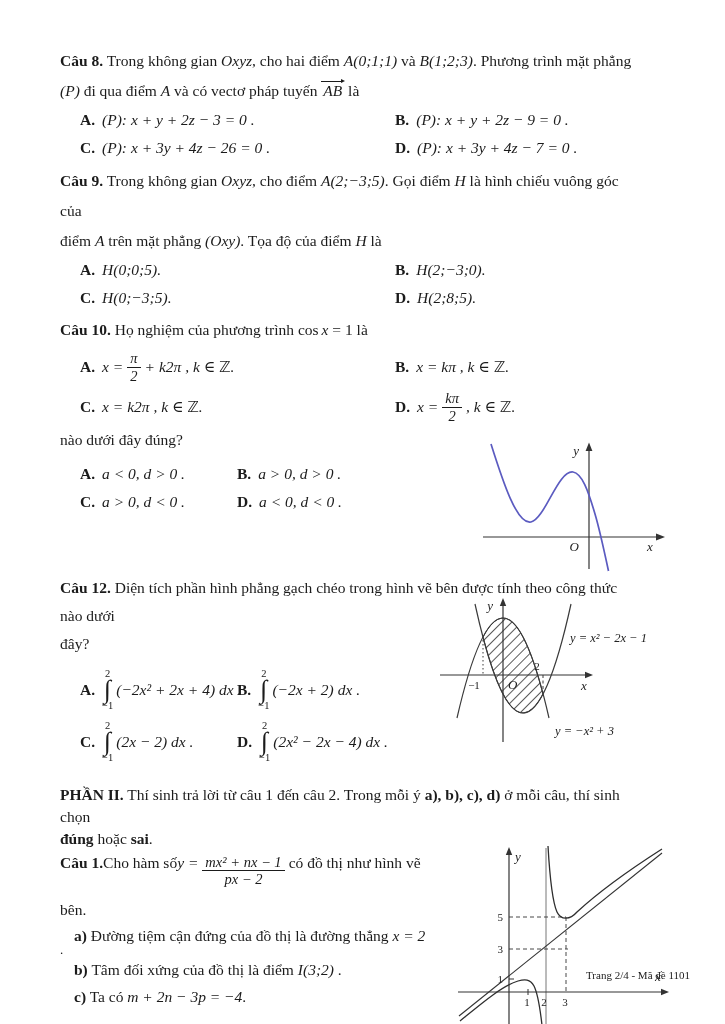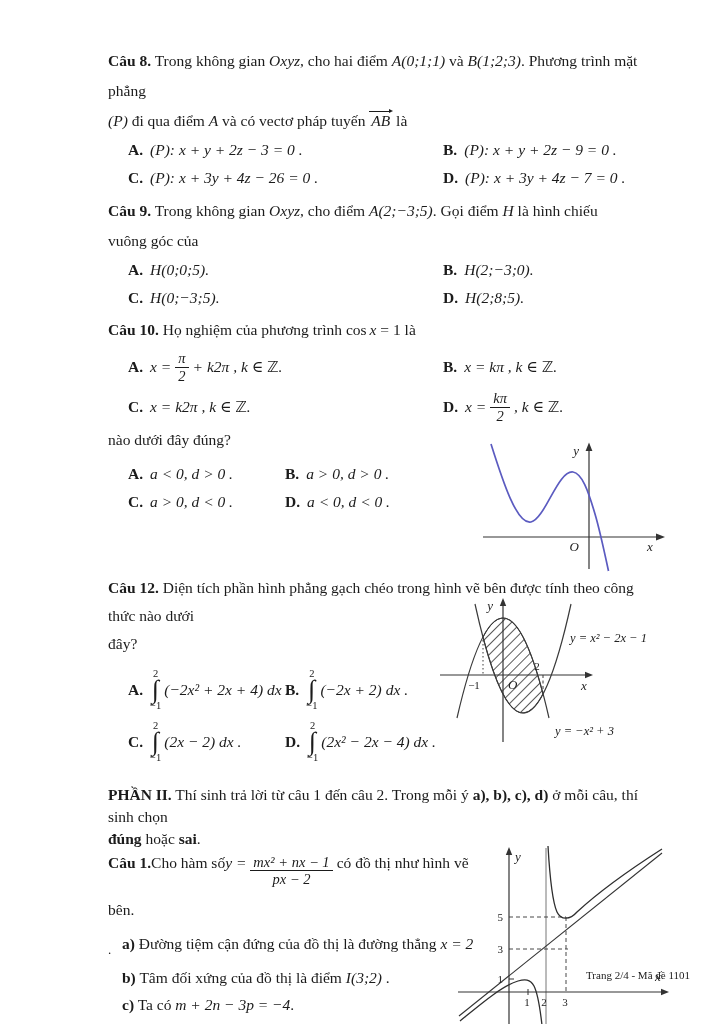--- a/index.html
+++ b/index.html
@@ -4,21 +4,21 @@
 <style>
   * { box-sizing: border-box; }
   html, body { margin: 0; padding: 0; background: #ffffff; }
   .page {
     position: relative;
     width: 725px; height: 1024px;
     background: #ffffff;
     font-family: "Liberation Serif", "DejaVu Serif", "DejaVu Sans", serif;
     font-size: 15.5px;
     color: #1b1b1b;
-    padding: 46px 85px 0 108px;
+    padding: 46px 85px 0 60px;
     overflow: hidden;
   }
   p { margin: 0; }
   .ln { line-height: 28px; }
   .qlbl, .ok, .bseg { font-weight: bold; }
   .m { font-style: italic; }
   .mr { margin-right: 3px; text-align: center; }
   .q { position: relative; }
 
   
@@ -52,21 +52,21 @@
   #q10 { margin-bottom: 2px; }
   #q11 { min-height: 148px; margin-bottom: 0; }
   #q11 .opts { margin-top: 6px; width: 370px; }
   #q12 { margin-bottom: 16px; }
   #q12 .opts { margin-top: 6px; width: 380px; }
   #part2 .ln { line-height: 22px; }
   #p2q1 { margin-top: 4px; }
 
   .intro-line { display: flex; align-items: flex-start; height: 42px; width: 400px; white-space: nowrap; }
   .item { line-height: 20px; padding-left: 14px; }
-  .item-a { margin-top: 10px; }
+  .item-a { margin-top: 2px; }
   .item-b { margin-top: 14px; }
   .item-c { margin-top: 7px; }
   .stray { position: absolute; left: 0; top: 88px; font-size: 13px; }
 
   
   .g11 { position: absolute; top: 14px; right: -30px; }
   .g12 { position: absolute; top: 22px; right: -34px; }
   .gp2 { position: absolute; top: -10px; right: -36px; }
   svg { display: block; }
   svg text { font-family: "Liberation Serif", "DejaVu Serif", serif; }
@@ -99,20 +99,21 @@
         </p>
       <p class="opt">
           <b class="ok">D.</b>
           <span class="m">(P): x + 3y + 4z − 7 = 0 .</span>
         </p>
     </div>
   </div>
 
   <div class="q" id="q9">
     <p class="ln"><b class="qlbl">Câu 9.</b><span> Trong không gian </span><span class="m">Oxyz</span><span>, cho điểm </span><span class="m">A(2;−3;5)</span><span>. Gọi điểm </span><span class="m">H</span><span> là hình chiếu vuông góc của</span></p>
+    <p class="ln"><span>điểm </span><span class="m">A</span><span> trên mặt phẳng </span><span class="m">(Oxy)</span><span>. Tọa độ của điểm </span><span class="m">H</span><span> là</span></p>
     <div class="opts">
       <p class="opt">
           <b class="ok">A.</b>
           <span class="m">H(0;0;5).</span>
         </p>
       <p class="opt">
           <b class="ok">B.</b>
           <span class="m">H(2;−3;0).</span>
         </p>
       <p class="opt">

